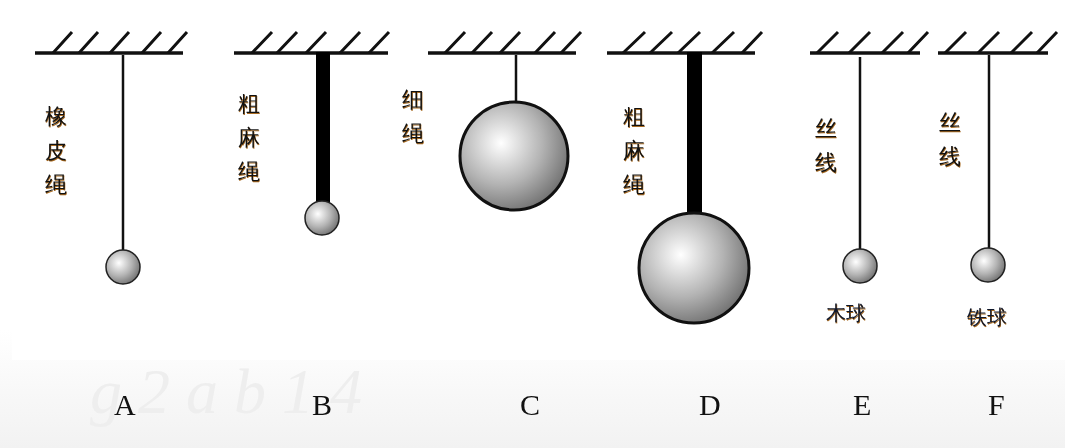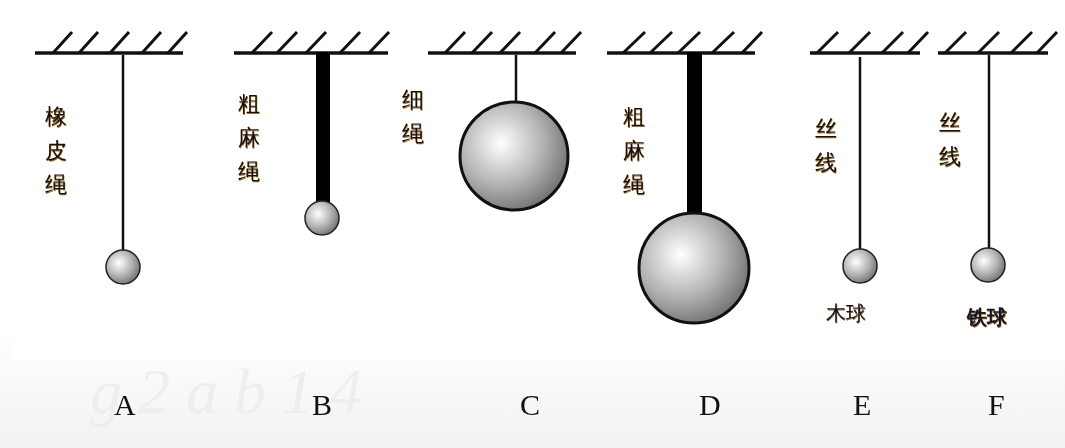--- a/index.html
+++ b/index.html
@@ -102,20 +102,20 @@
 <div class="cjk" style="left:814px;top:112px;">
   <div>丝</div>
   <div>线</div>
 </div>
 <div class="cjk" style="left:938px;top:106px;">
   <div>丝</div>
   <div>线</div>
 </div>
 
 <div class="cap" style="left:826px;top:300px;">木球</div>
-<div class="cap" style="left:967px;top:304px;font-weight:bold;">铁球</div>
+<div class="cap" style="left:967px;top:304px;">铁球</div>
 
 <div class="letter" style="left:114px;">A</div>
 <div class="letter" style="left:312px;">B</div>
 <div class="letter" style="left:520px;">C</div>
 <div class="letter" style="left:699px;">D</div>
 <div class="letter" style="left:853px;">E</div>
 <div class="letter" style="left:988px;">F</div>
 
 </body></html>

